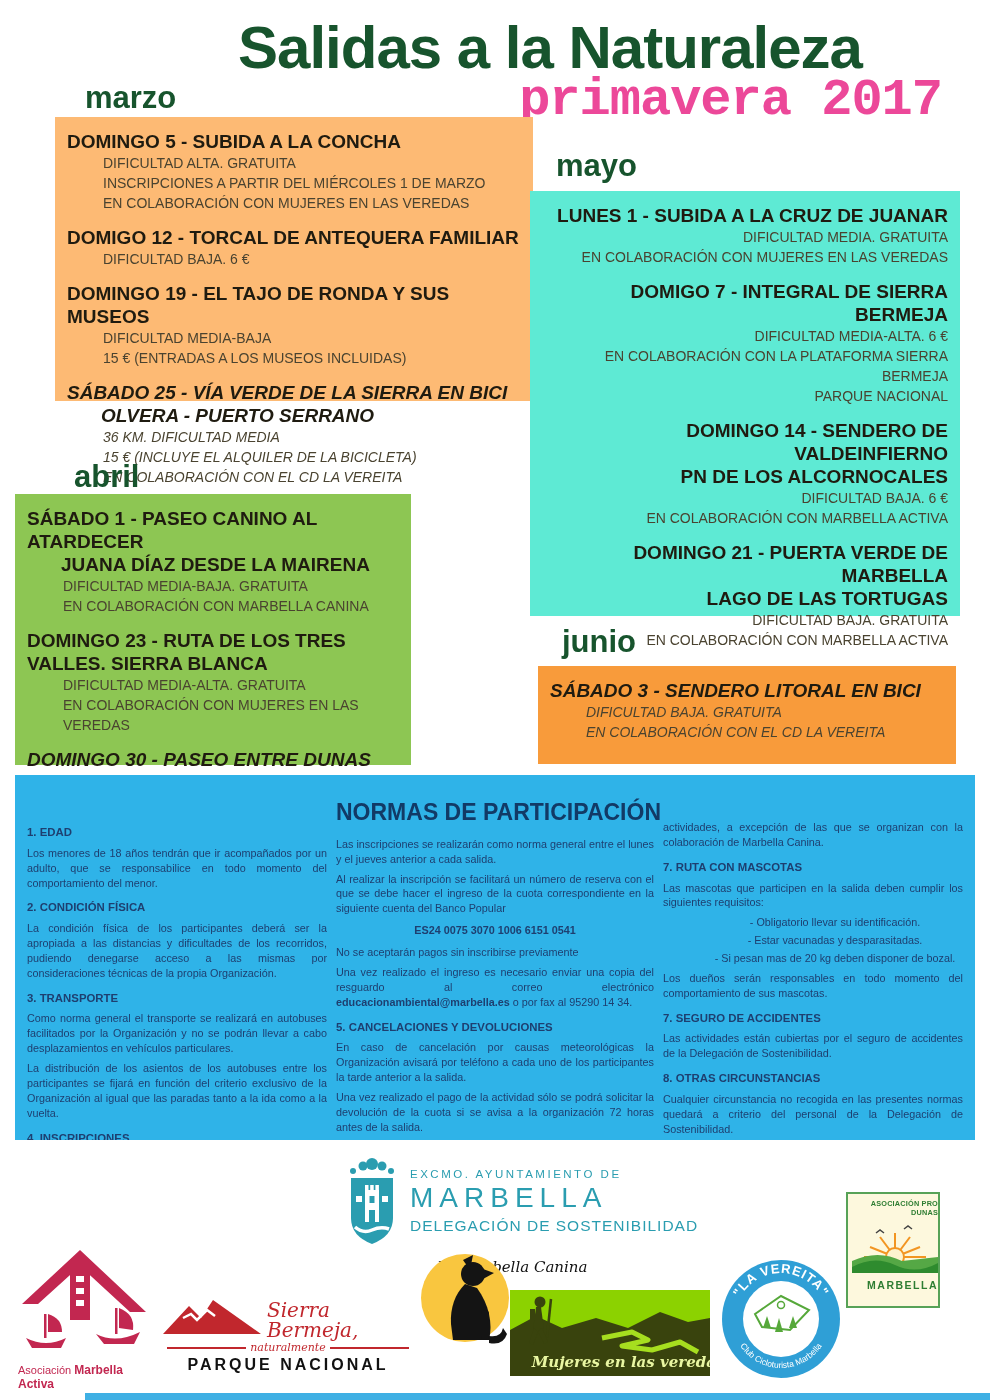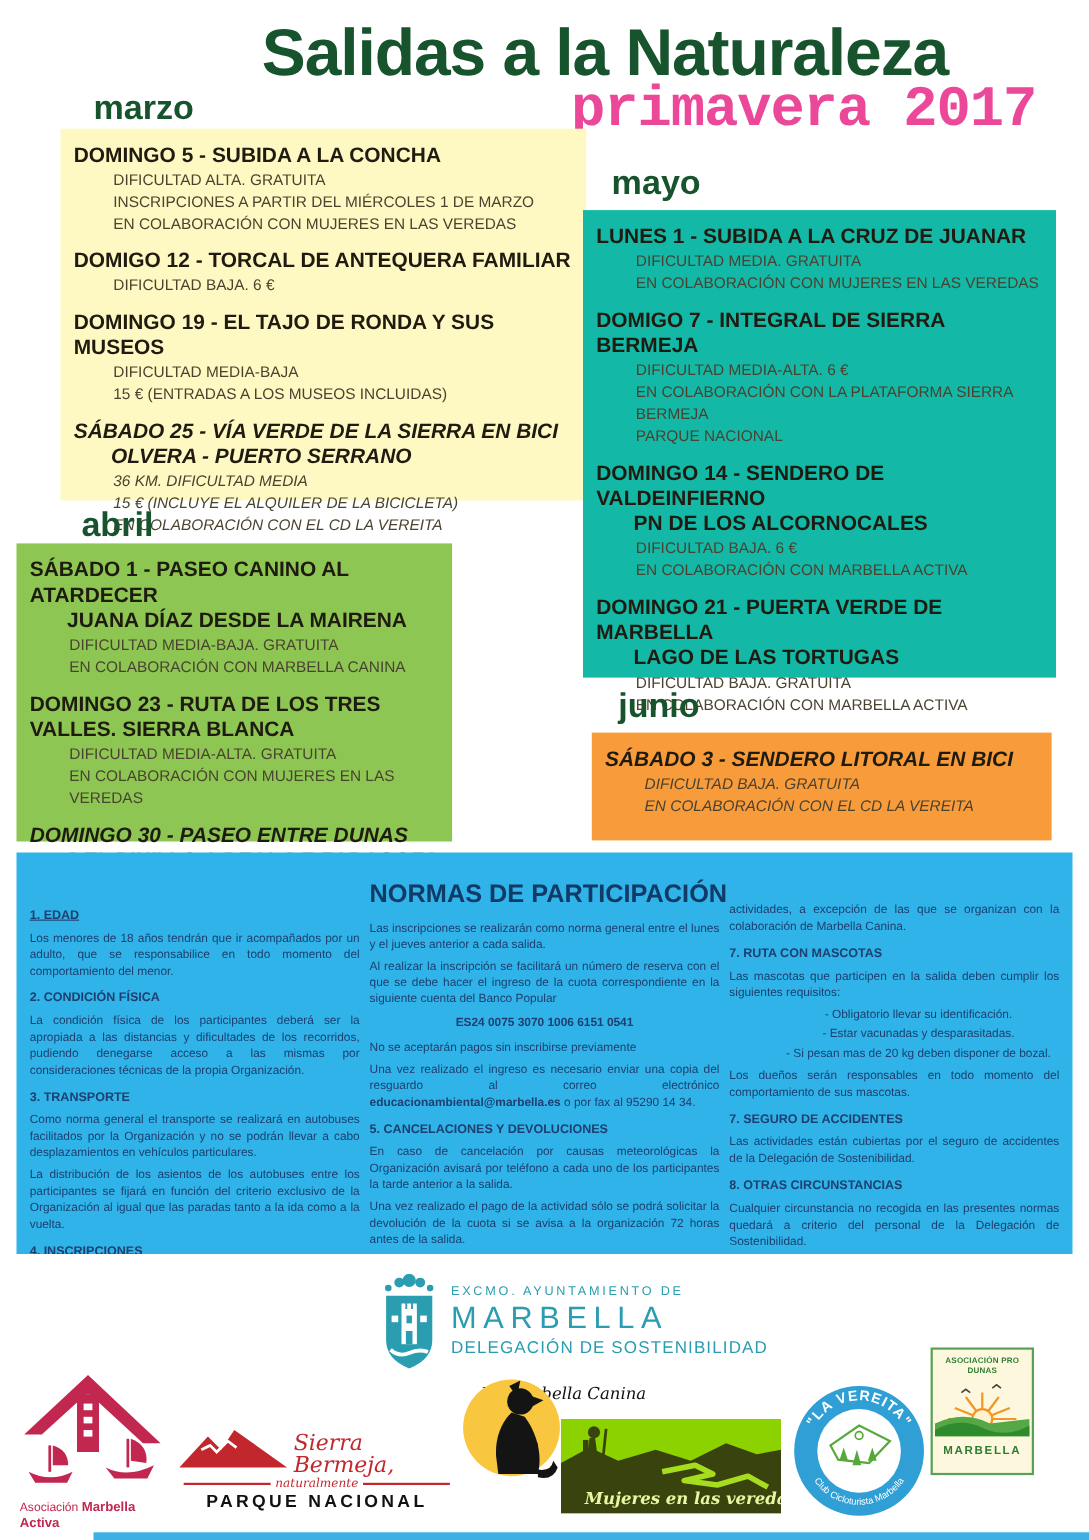--- a/index.html
+++ b/index.html
@@ -10,40 +10,40 @@
   
   .title1{left:110px;top:16px;width:880px;text-align:center;font-size:60px;font-weight:bold;
           color:#17542d;letter-spacing:-1px;line-height:1.05;}
   .title2{right:48px;top:74px;font-size:52px;font-weight:bold;color:#ec4899;letter-spacing:-1px;line-height:1.05;font-family:Liberation Mono, monospace;}
 
   
   .month-label{font-size:31px;font-weight:bold;color:#17542d;line-height:1;}
 
   
   .month-box{box-sizing:border-box;padding:13px 12px;}
-  .box-marzo{left:55px;top:117px;width:478px;height:338px;background:#fef9c3;}
+  .box-marzo{left:55px;top:117px;width:478px;height:284px;background:#fdba74;}
   .box-abril{left:15px;top:494px;width:396px;height:271px;background:#8dc653;}
-  .box-mayo{left:530px;top:191px;width:430px;height:425px;background:#14b8a6;}
+  .box-mayo{left:530px;top:191px;width:430px;height:425px;background:#5eead4;text-align:right;}
   .box-junio{left:538px;top:666px;width:418px;height:98px;background:#f89b3b;}
 
   .event{margin-bottom:13px;}
   .event:last-child{margin-bottom:0;font-style:italic;}
   .ev-t{font-weight:bold;font-size:19px;line-height:23px;color:#1f1b10;}
   .ev-t2{margin-left:34px;}
   .ev-d{margin-left:36px;font-size:14px;line-height:20px;color:#4a4330;}
 
   
   .normas{left:15px;top:775px;width:960px;height:365px;background:#2fb3e8;box-sizing:border-box;
           padding:10px 12px;display:grid;grid-template-columns:300px 318px 300px;column-gap:9px;overflow:hidden;}
   .ncol{color:#1e3f70;font-size:10.8px;line-height:1.38;text-align:justify;}
   .c1{padding-top:30px;}
   .c3{padding-top:30px;}
   .n-title{font-weight:bold;font-size:23px;color:#123a66;text-align:center;white-space:nowrap;margin:12px 0 8px;}
   .nh{font-weight:bold;font-size:11.4px;margin:10px 0 2px;text-align:left;}
-  .nh-gap{text-decoration:underline;}
+  .nh-gap{}
   .npara{margin:5px 0;}
   .n-iban{font-weight:bold;text-align:center;margin:7px 0;}
   .n-bullets{margin:3px 0 3px 44px;text-align:center;}
   .bold{font-weight:bold;}
 
   
   .ayto-text{left:410px;top:1168px;color:#2a9db0;}
   .ayto-l1{font-size:11.5px;letter-spacing:2.5px;}
   .ayto-l2{font-size:28px;letter-spacing:6px;margin-top:2px;}
   .ayto-l3{font-size:15.5px;letter-spacing:1px;margin-top:3px;}
@@ -55,22 +55,22 @@
   .sb-row{display:flex;align-items:flex-end;}
   .sb-script{font-family:"DejaVu Serif", serif;font-style:italic;font-size:20px;color:#c1272d;line-height:1;margin-left:4px;}
   .sb-natur{display:flex;align-items:center;justify-content:center;color:#c1272d;
             font-family:"DejaVu Serif", serif;font-style:italic;font-size:11px;margin-top:1px;}
   .sb-natur .dash{flex:1;border-top:2px solid #c1272d;margin:0 4px;}
   .sb-parque{font-size:16px;font-weight:bold;color:#111;letter-spacing:3px;text-align:center;margin-top:2px;}
 
   .canina-label{left:437px;top:1258px;font-family:"DejaVu Serif", serif;font-style:italic;
                 font-size:15px;color:#111;}
 
-  .produnas{left:846px;top:1225px;width:94px;height:116px;background:#fdf8dd;border:2px solid #57a257;
-            box-sizing:border-box;text-align:center;padding-top:5px;}
+  .produnas{left:846px;top:1192px;width:94px;height:116px;background:#fdf8dd;border:2px solid #57a257;
+            box-sizing:border-box;text-align:right;padding-top:5px;}
   .pd-top{font-size:7.3px;font-weight:bold;color:#2e7d32;letter-spacing:0.2px;}
   .pd-bottom{font-size:10.5px;font-weight:bold;color:#2e7d32;letter-spacing:1.5px;margin-top:2px;}
 
   .bottom-bar{left:85px;top:1393px;width:905px;height:7px;background:#3fb0e4;}
 </style>
 </head>
 <body>
 
 <div>
 

